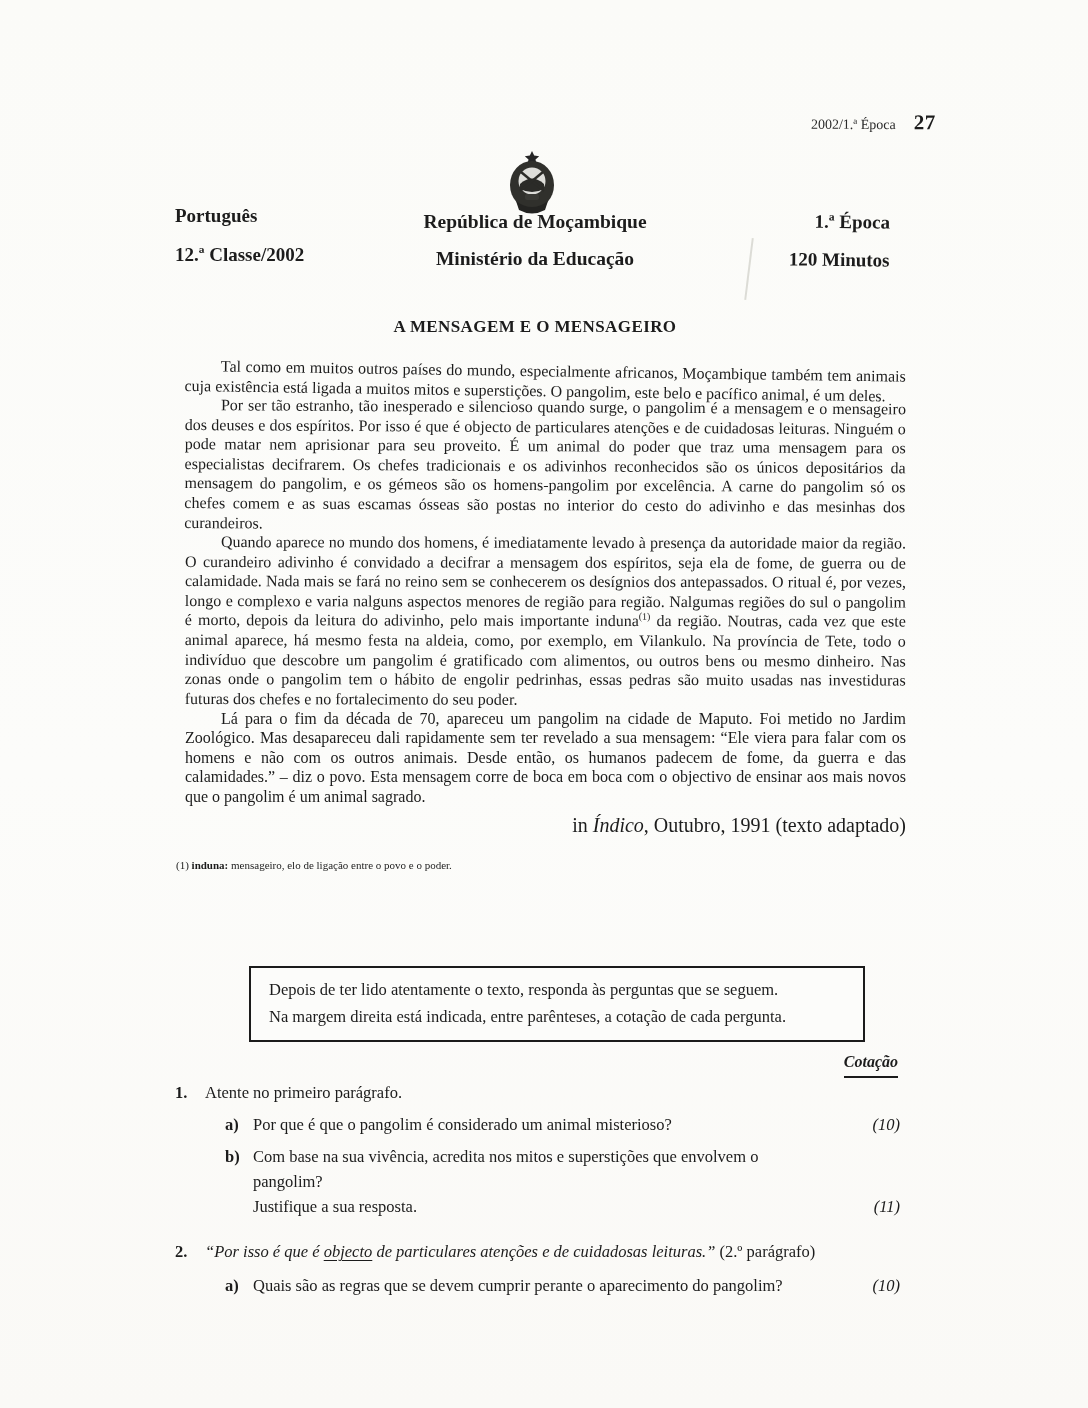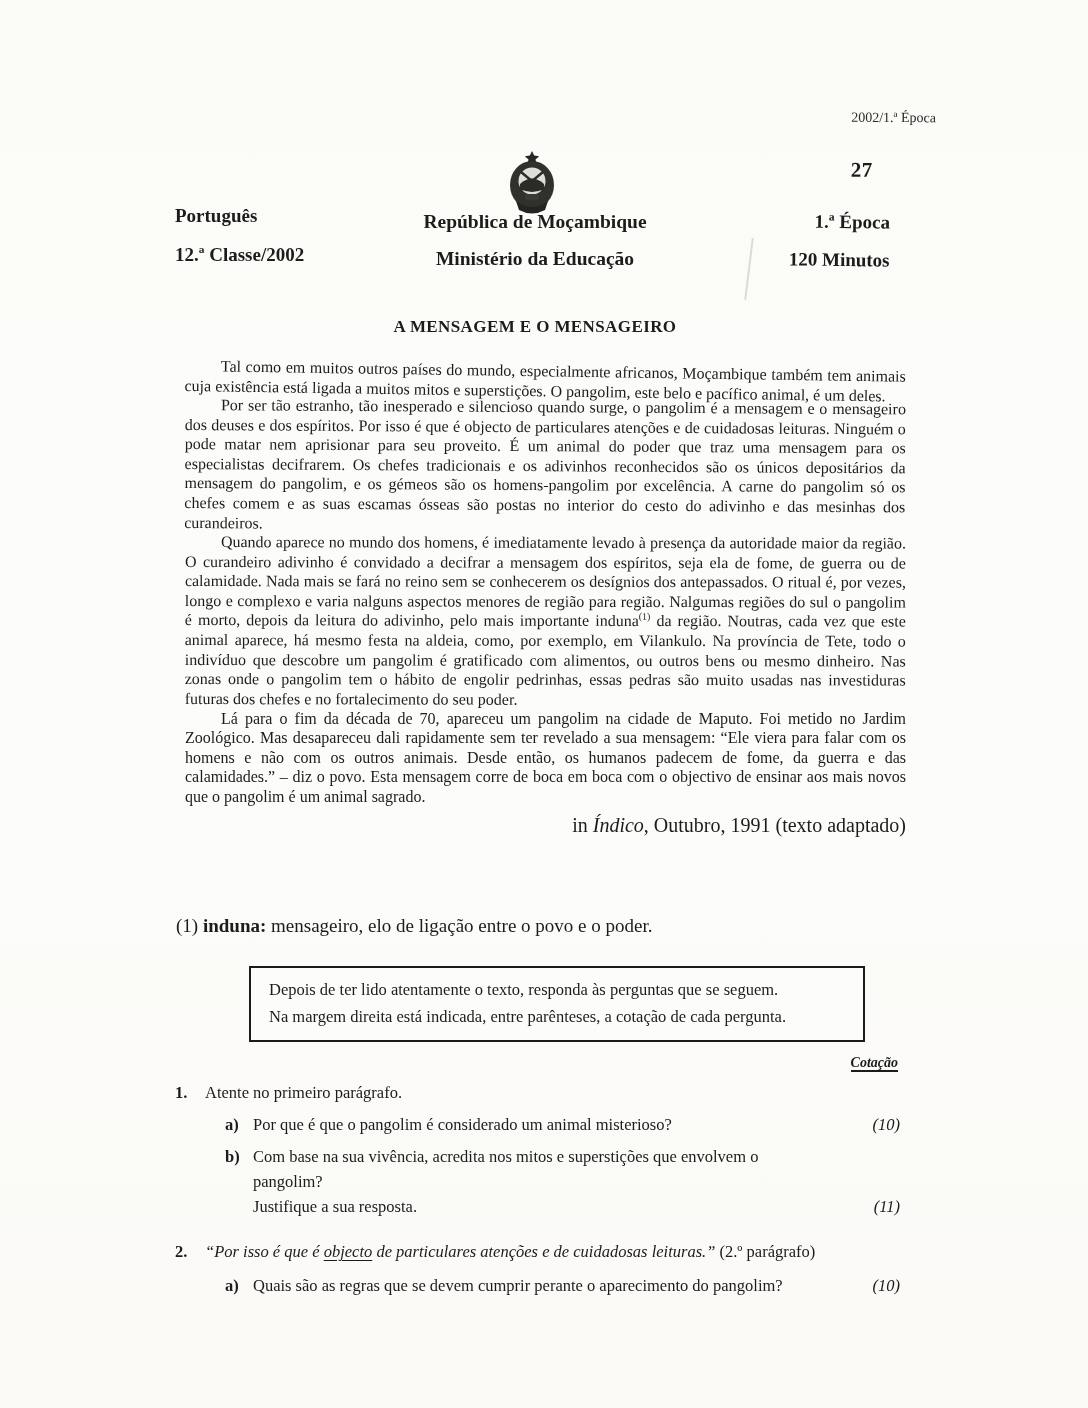--- a/index.html
+++ b/index.html
@@ -5,21 +5,21 @@
   html,body{margin:0;padding:0;background:#e9e9e6;}
   .page{
     position:relative;
     width:1088px;height:1408px;
     background:linear-gradient(180deg,#fbfbf8 0%,#fcfcfa 55%,#faf9f6 100%);
     color:#1c1c1c;
     font-family:"Liberation Serif","DejaVu Serif",serif;
     overflow:hidden;
   }
   
-  .page-ref{position:absolute;top:110px;right:152px;display:flex;align-items:baseline;gap:32px;transform:rotate(0.3deg);flex-direction:column;}
+  .page-ref{position:absolute;top:110px;right:152px;display:flex;align-items:baseline;gap:18px;transform:rotate(0.3deg);}
   .page-ref .edition{font-size:14px;color:#2a2a2a;}
   .page-ref .pagenum{font-size:21px;font-weight:bold;letter-spacing:.5px;}
 
   
   .emblem{position:absolute;left:504px;top:151px;width:56px;height:66px;}
   .hdr-left{position:absolute;left:175px;top:205px;font-weight:bold;font-size:19px;}
   .hdr-left .l2{margin-top:17px;}
   .hdr-center{position:absolute;left:335px;top:211px;width:400px;text-align:center;font-weight:bold;font-size:19.5px;}
   .hdr-center .l2{margin-top:15px;}
   .hdr-right{position:absolute;right:198px;top:211px;text-align:right;font-weight:bold;font-size:19px;transform:rotate(0.7deg);}
@@ -31,29 +31,29 @@
   
   .art-title{position:absolute;left:175px;top:317px;width:720px;text-align:center;font-weight:bold;font-size:17px;letter-spacing:.4px;}
   .body-text{position:absolute;left:185px;top:356px;width:721px;font-size:16px;line-height:19.6px;text-align:justify;}
   .body-text p{margin:0;text-indent:36px;}
   .p1{transform:rotate(0.85deg);transform-origin:left top;}
   .p2{transform:rotate(0.35deg);transform-origin:left top;}
   .p3{transform:rotate(0.12deg);transform-origin:left top;}
   sup{font-size:10px;line-height:0;}
   .attribution{margin-top:9px;text-align:right;text-indent:0;font-size:20px;}
   .attribution .src{font-style:italic;}
-  .footnote{position:absolute;left:176px;top:915px;font-size:19px;}
+  .footnote{position:absolute;left:176px;top:859px;font-size:11px;}
   .footnote .term{font-weight:bold;}
 
   
   .instr-box{position:absolute;left:249px;top:966px;width:616px;box-sizing:border-box;border:2px solid #1b1b1b;padding:8px 18px 10px 18px;font-size:16.5px;line-height:27px;background:#fcfcfa;}
 
   
   .cotacao{position:absolute;left:175px;top:1053px;width:723px;text-align:right;}
-  .cotacao span{font-weight:bold;font-style:italic;font-size:14px;border-bottom:2px solid #1b1b1b;padding-bottom:0;}
+  .cotacao span{font-weight:bold;font-style:italic;font-size:16px;border-bottom:2px solid #1b1b1b;padding-bottom:6px;}
   .questions{position:absolute;left:175px;top:1080px;width:725px;font-size:16.5px;line-height:25px;}
   .q-row{display:flex;}
   .q-num{width:30px;font-weight:bold;flex:none;}
   .q-main{flex:1;}
   .q-sub{display:flex;margin-left:50px;}
   .q-letter{width:28px;font-weight:bold;flex:none;}
   .q-text{flex:1;padding-right:10px;}
   .q-score{width:68px;flex:none;text-align:right;font-style:italic;align-self:flex-end;}
   .mb7{margin-bottom:7px;}
   .q2{margin-top:20px;}

